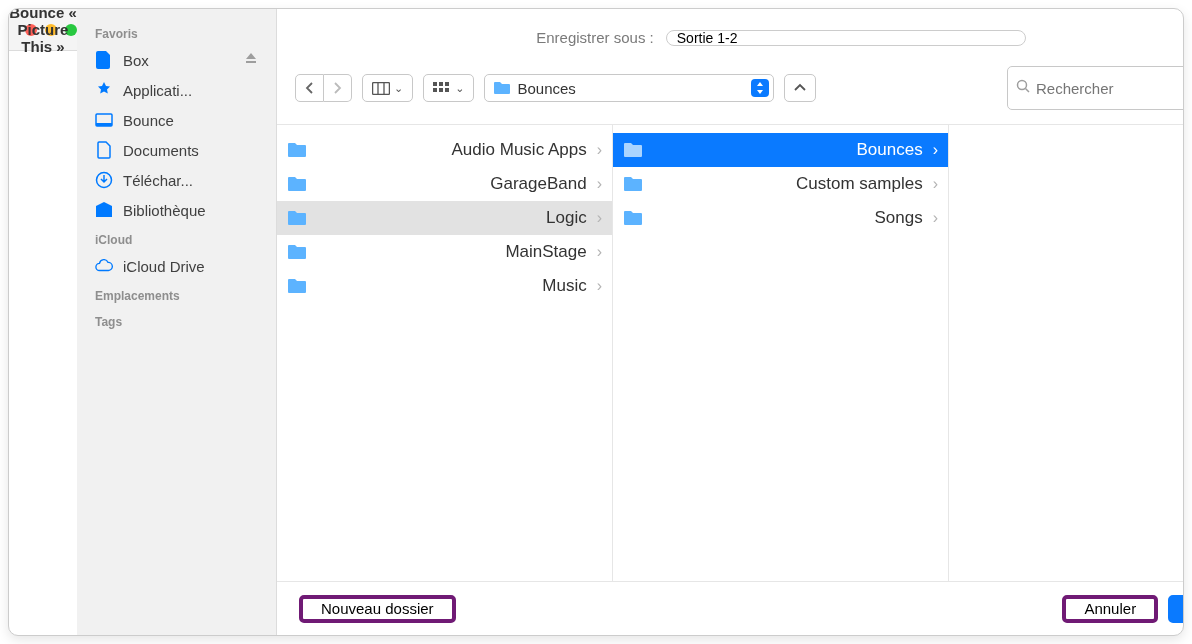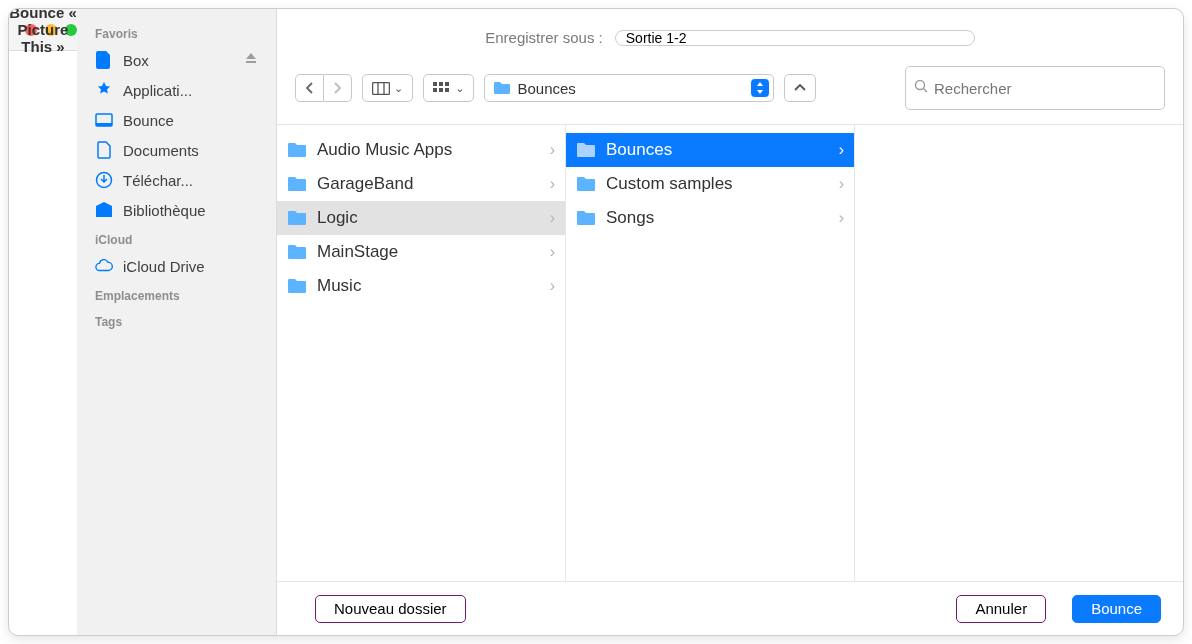--- a/index.html
+++ b/index.html
@@ -42,33 +42,33 @@
     .loc-folder { color: #5cb3ff; display: flex; }
     .loc-text { flex: 1; font-size: 15px; color: #333; }
     .loc-arrows { width: 18px; height: 18px; background: #0a7aff; border-radius: 4px; display: flex; align-items: center; justify-content: center; }
     .loc-arrows svg { fill: #fff; }
     
     .search { flex: 1; height: 44px; border: 1px solid #c8c8c8; border-radius: 5px; display: flex; align-items: center; padding: 0 8px; gap: 6px; background: #fff; max-width: 260px; margin-left: auto; }
     .search input { border: none; outline: none; font-size: 15px; flex: 1; background: transparent; }
     .search-icon { color: #9e9e9e; }
     
     .columns { flex: 1; display: flex; background: #fff; }
-    .col { width: 289px; border-right: 1px solid #e6e6e6; overflow-y: auto; padding-top: 8px; }
+    .col { width: 336px; border-right: 1px solid #e6e6e6; overflow-y: auto; padding-top: 8px; text-align: right; }
     .row { display: flex; align-items: center; height: 34px; padding: 0 10px 0 10px; font-size: 17px; color: #333; gap: 10px; cursor: default; }
     .row .folder-icon { color: #5cb3ff; display: flex; }
     .row .name { flex: 1; }
     .row .chev-r { color: #b4b4b4; font-size: 16px; }
     .row.sel-light { background: #e2e2e2; }
     .row.sel-blue { background: #0a7aff; color: #fff; }
     .row.sel-blue .chev-r { color: #fff; }
     .row.sel-blue .folder-icon { color: #aad4ff; }
     
     .footer { height: 54px; border-top: 1px solid #e6e6e6; display: flex; align-items: center; padding: 0 22px; gap: 10px; }
     .spacer { flex: 1; }
-    .push-btn { height: 28px; padding: 0 18px; border: 1px solid #701a75; border-radius: 5px; background: #fff; font-size: 15px; cursor: default; margin-left: 16px; }
+    .push-btn { height: 28px; padding: 0 18px; border: 4px solid #701a75; border-radius: 5px; background: #fff; font-size: 15px; cursor: default; }
     .push-btn.primary { background: #0a7aff; color: #fff; border-color: #0a7aff; }
   </style>
 </head>
 <body>
 
 <div class="window">
   <div class="titlebar">
     <div class="traffic-lights">
       <div class="tl close"></div>
       <div class="tl min"></div>

